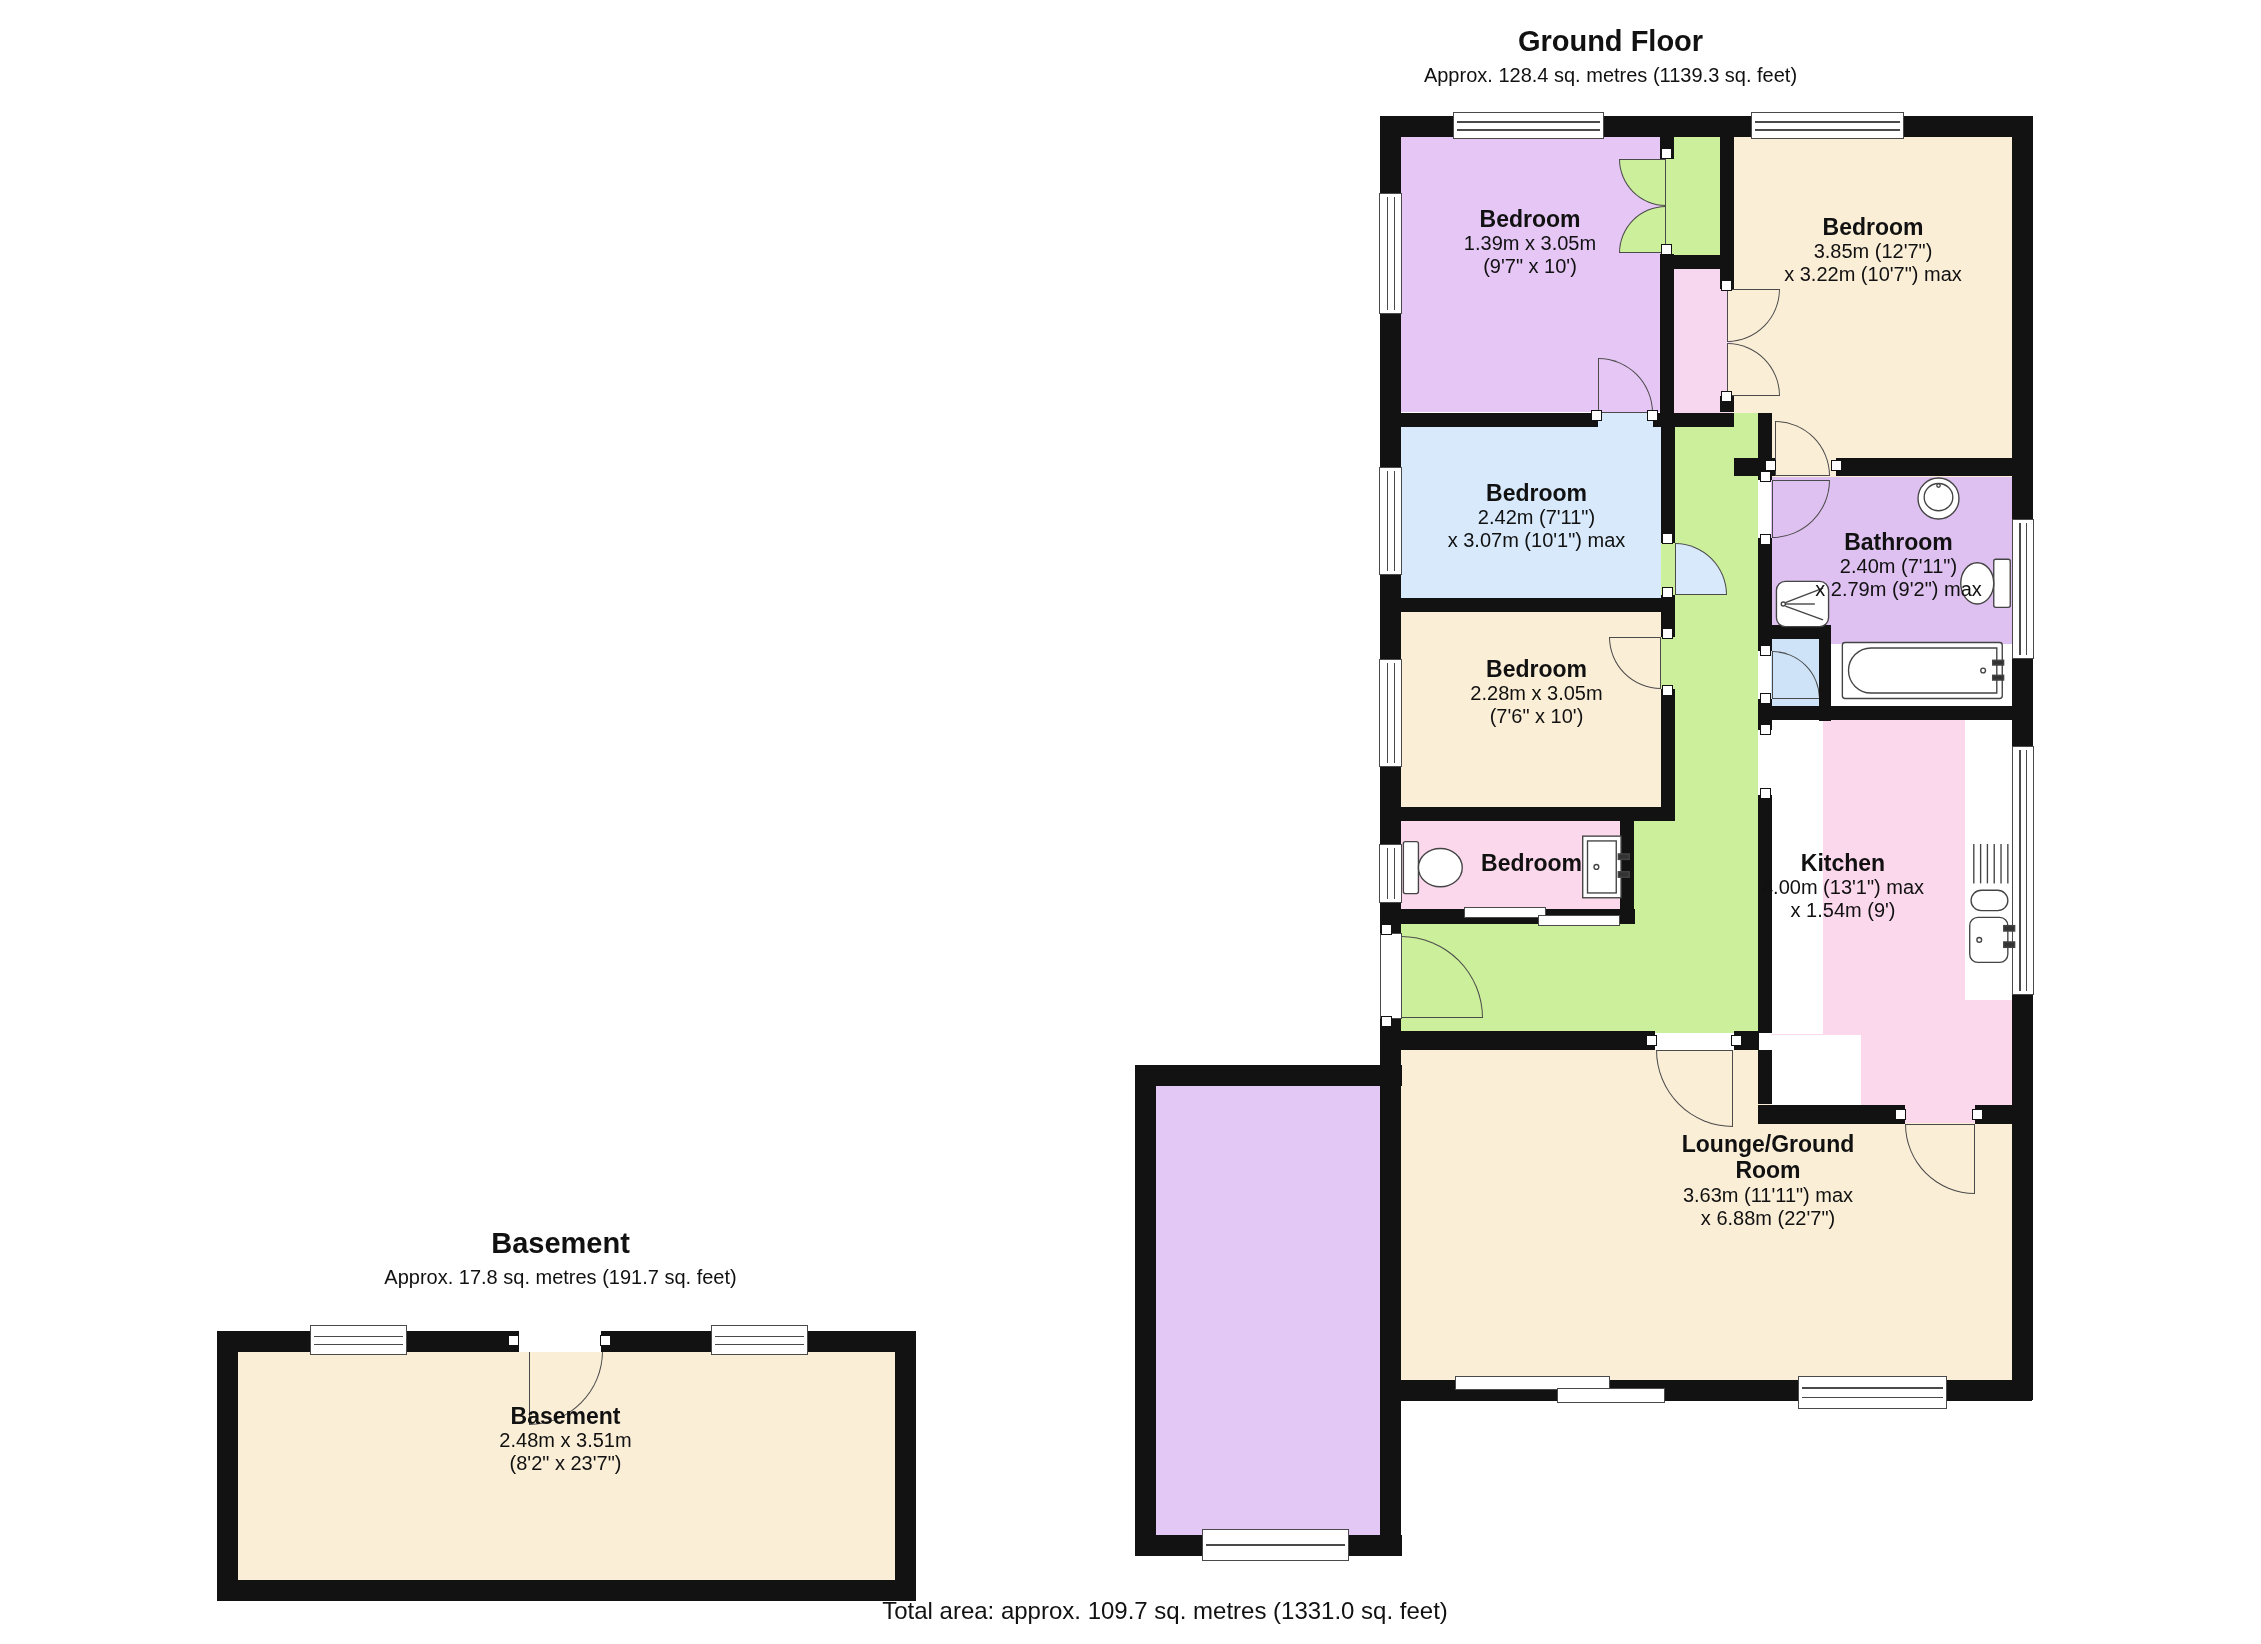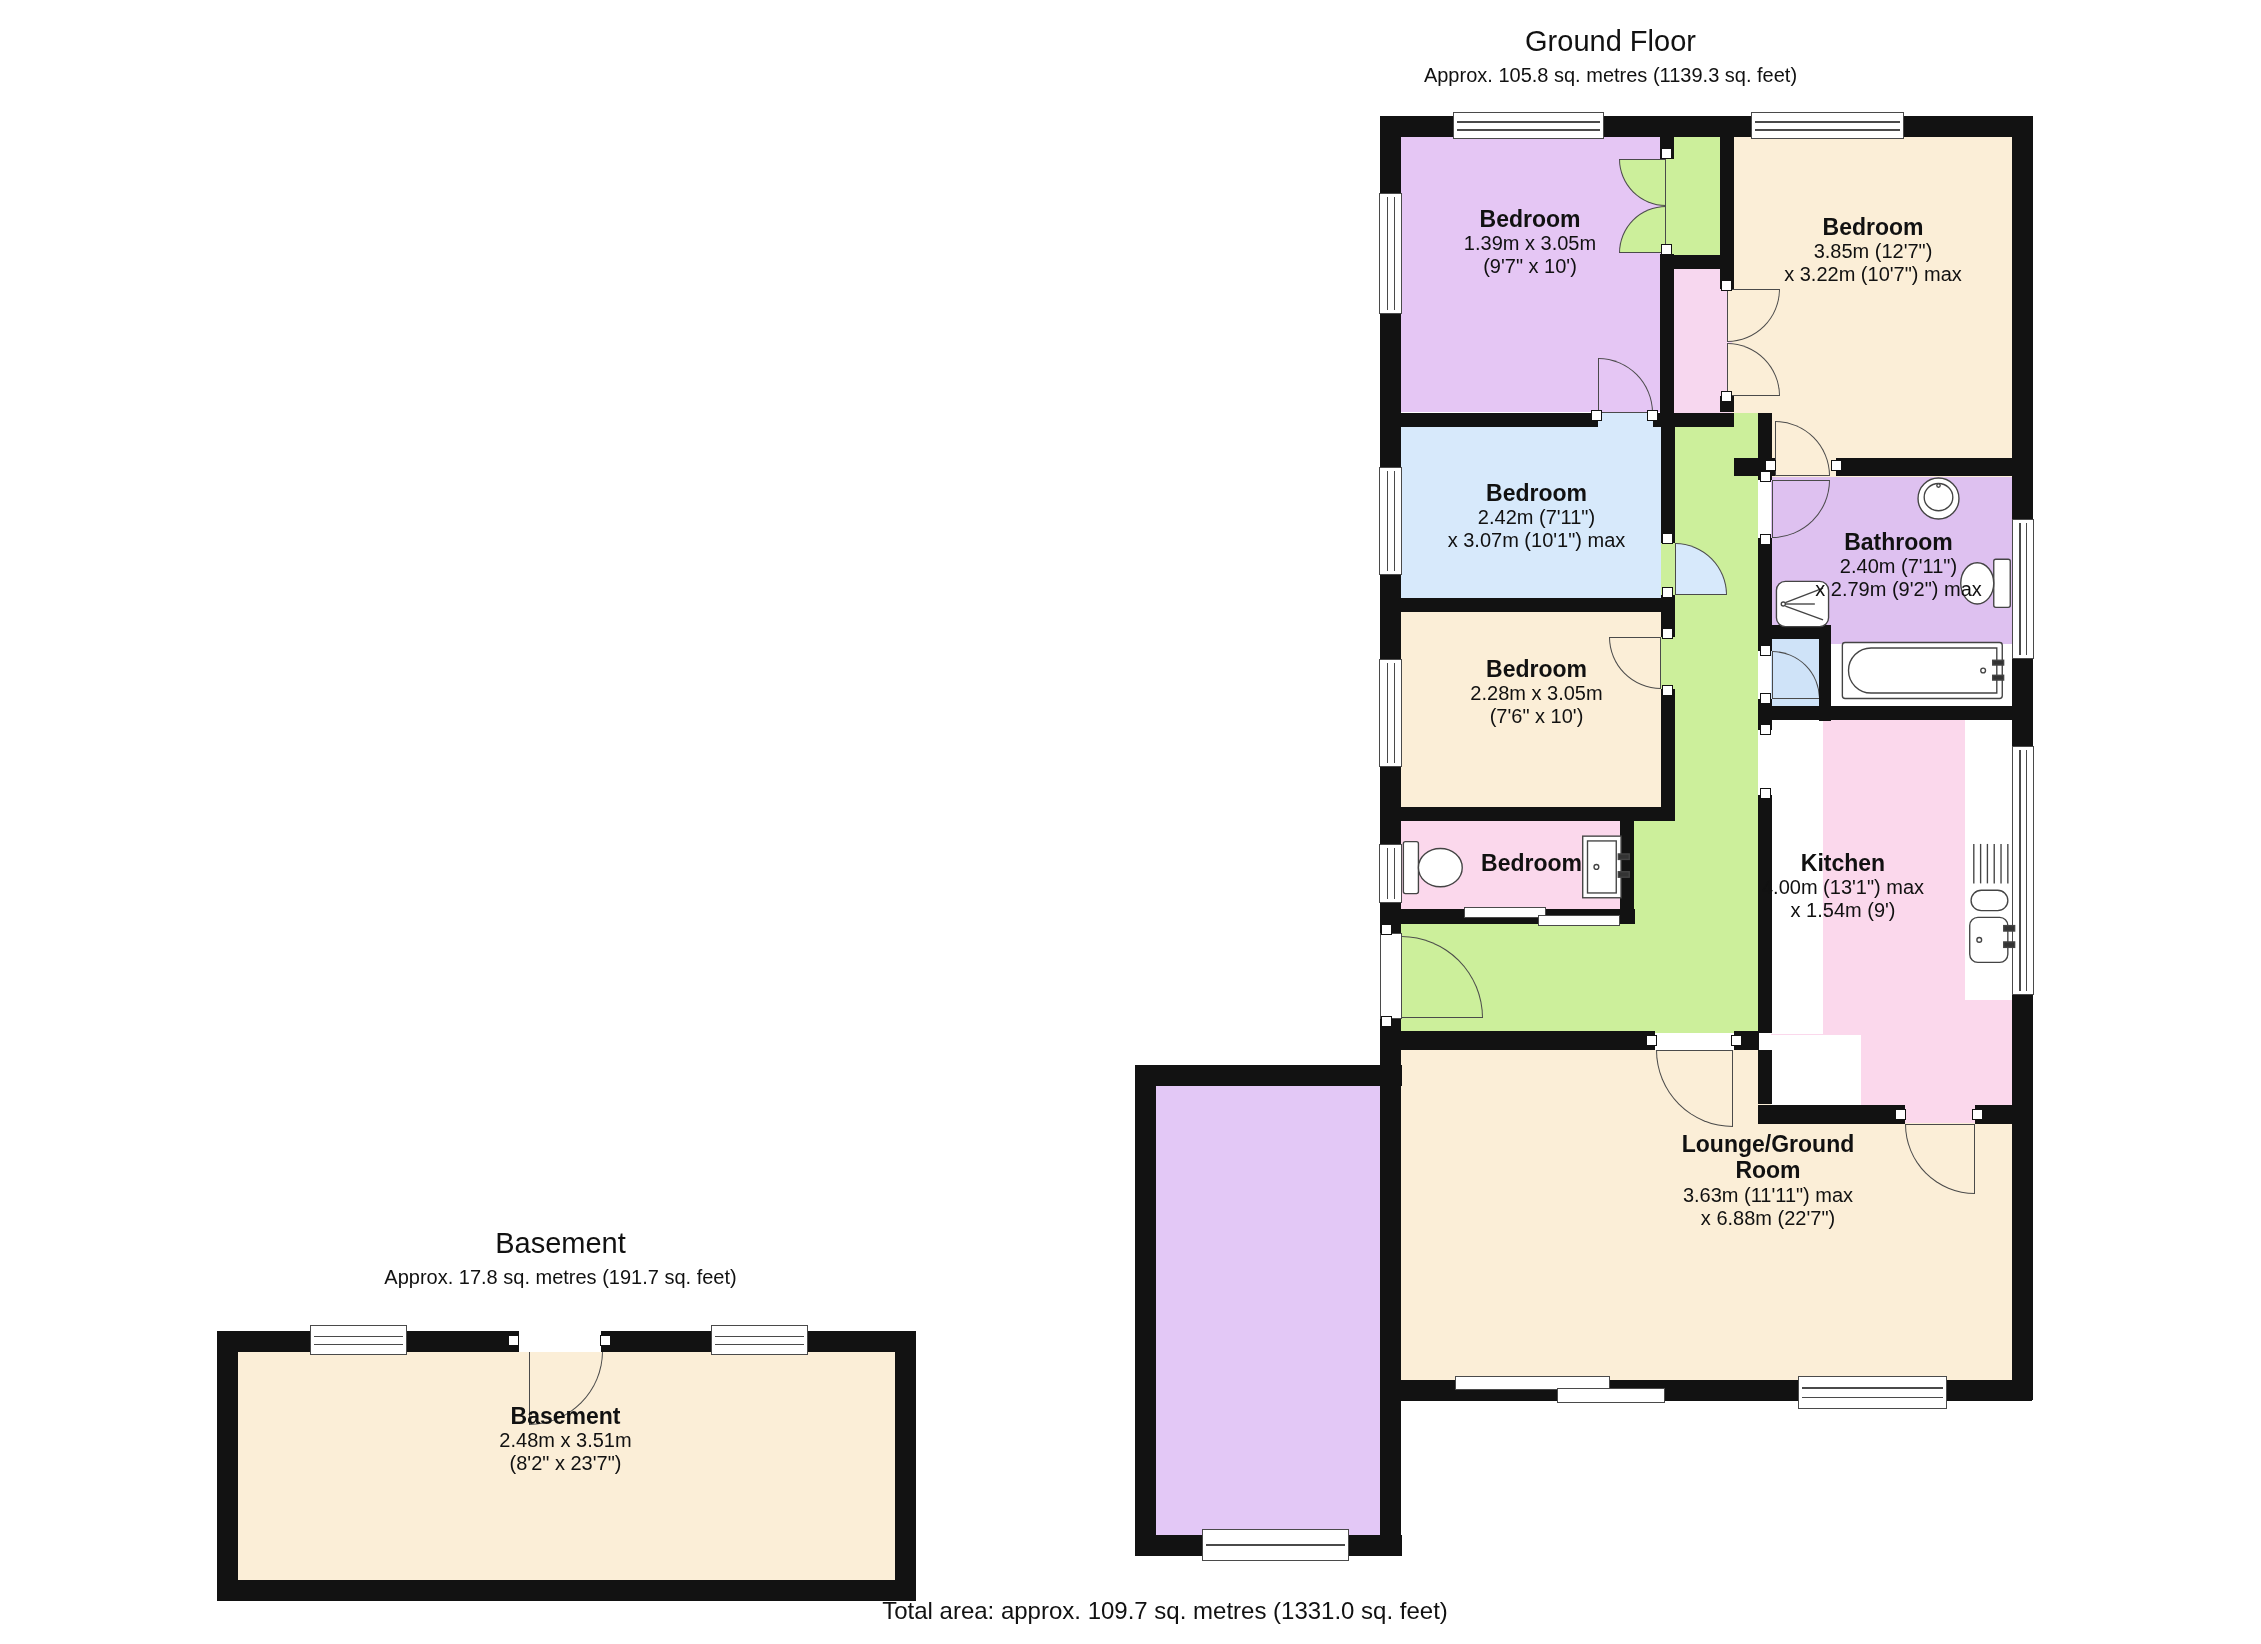--- a/index.html
+++ b/index.html
@@ -17,33 +17,33 @@
   .win{position:absolute;background:#fff;border:1.4px solid #4a4a4a;z-index:50;box-sizing:border-box;}
   .win .l{position:absolute;background:#4a4a4a;}
   .lh{left:2.7px;right:2.7px;height:1.4px;}
   .lv{top:2.7px;bottom:2.7px;width:1.4px;}
   .slide{position:absolute;background:#fff;border:1.4px solid #4a4a4a;z-index:52;box-sizing:border-box;}
   .fix{position:absolute;z-index:60;}
   .label{position:absolute;z-index:70;text-align:center;line-height:1.15;}
   .label .nm{font-weight:bold;font-size:23px;display:block;}
   .label .dm{font-size:20px;display:block;}
   .title{position:absolute;z-index:70;text-align:center;}
-  .title .t{font-weight:normal;font-size:29px;display:block;}
+  .title .t{font-weight:bold;font-size:29px;display:block;}
   .title .s{font-size:20px;display:block;margin-top:5.5px;}
   .total{position:absolute;z-index:70;text-align:center;font-size:24px;}
   svg{display:block;}
 </style>
 </head>
 <body>
 
 <div id="plan">
 
   <div class="title" style="left:1268px;top:25px;width:685px;">
     <span class="t">Ground Floor</span>
-    <span class="s">Approx. 105.8 sq. metres (1139.3 sq. feet)</span>
+    <span class="s">Approx. 128.4 sq. metres (1139.3 sq. feet)</span>
   </div>
   <div class="title" style="left:218px;top:1227px;width:685px;">
     <span class="t">Basement</span>
     <span class="s">Approx. 17.8 sq. metres (191.7 sq. feet)</span>
   </div>
   <div class="total" style="left:713px;top:1597px;width:904px;">Total area: approx. 109.7 sq. metres (1331.0 sq. feet)</div>
 
   <div class="room" style="left: 1399px; top: 134px; width: 262px; height: 278px; background: rgb(229, 198, 244);"></div>
   <div class="room" style="left: 1661px; top: 134px; width: 73px; height: 121px; background: rgb(204, 239, 155);"></div>
   <div class="room" style="left: 1661px; top: 269px; width: 73px; height: 144px; background: rgb(247, 215, 239);"></div>

